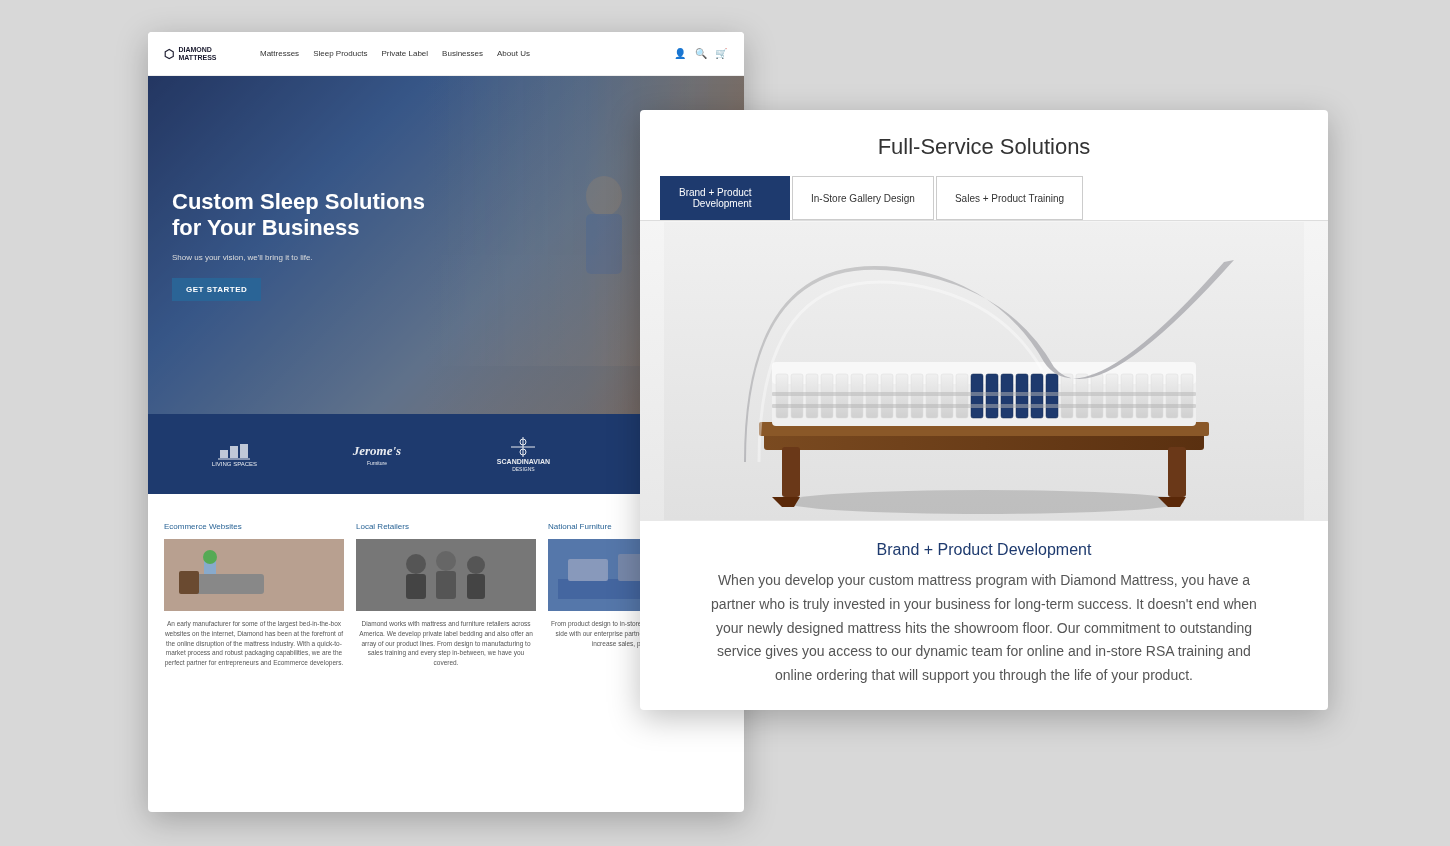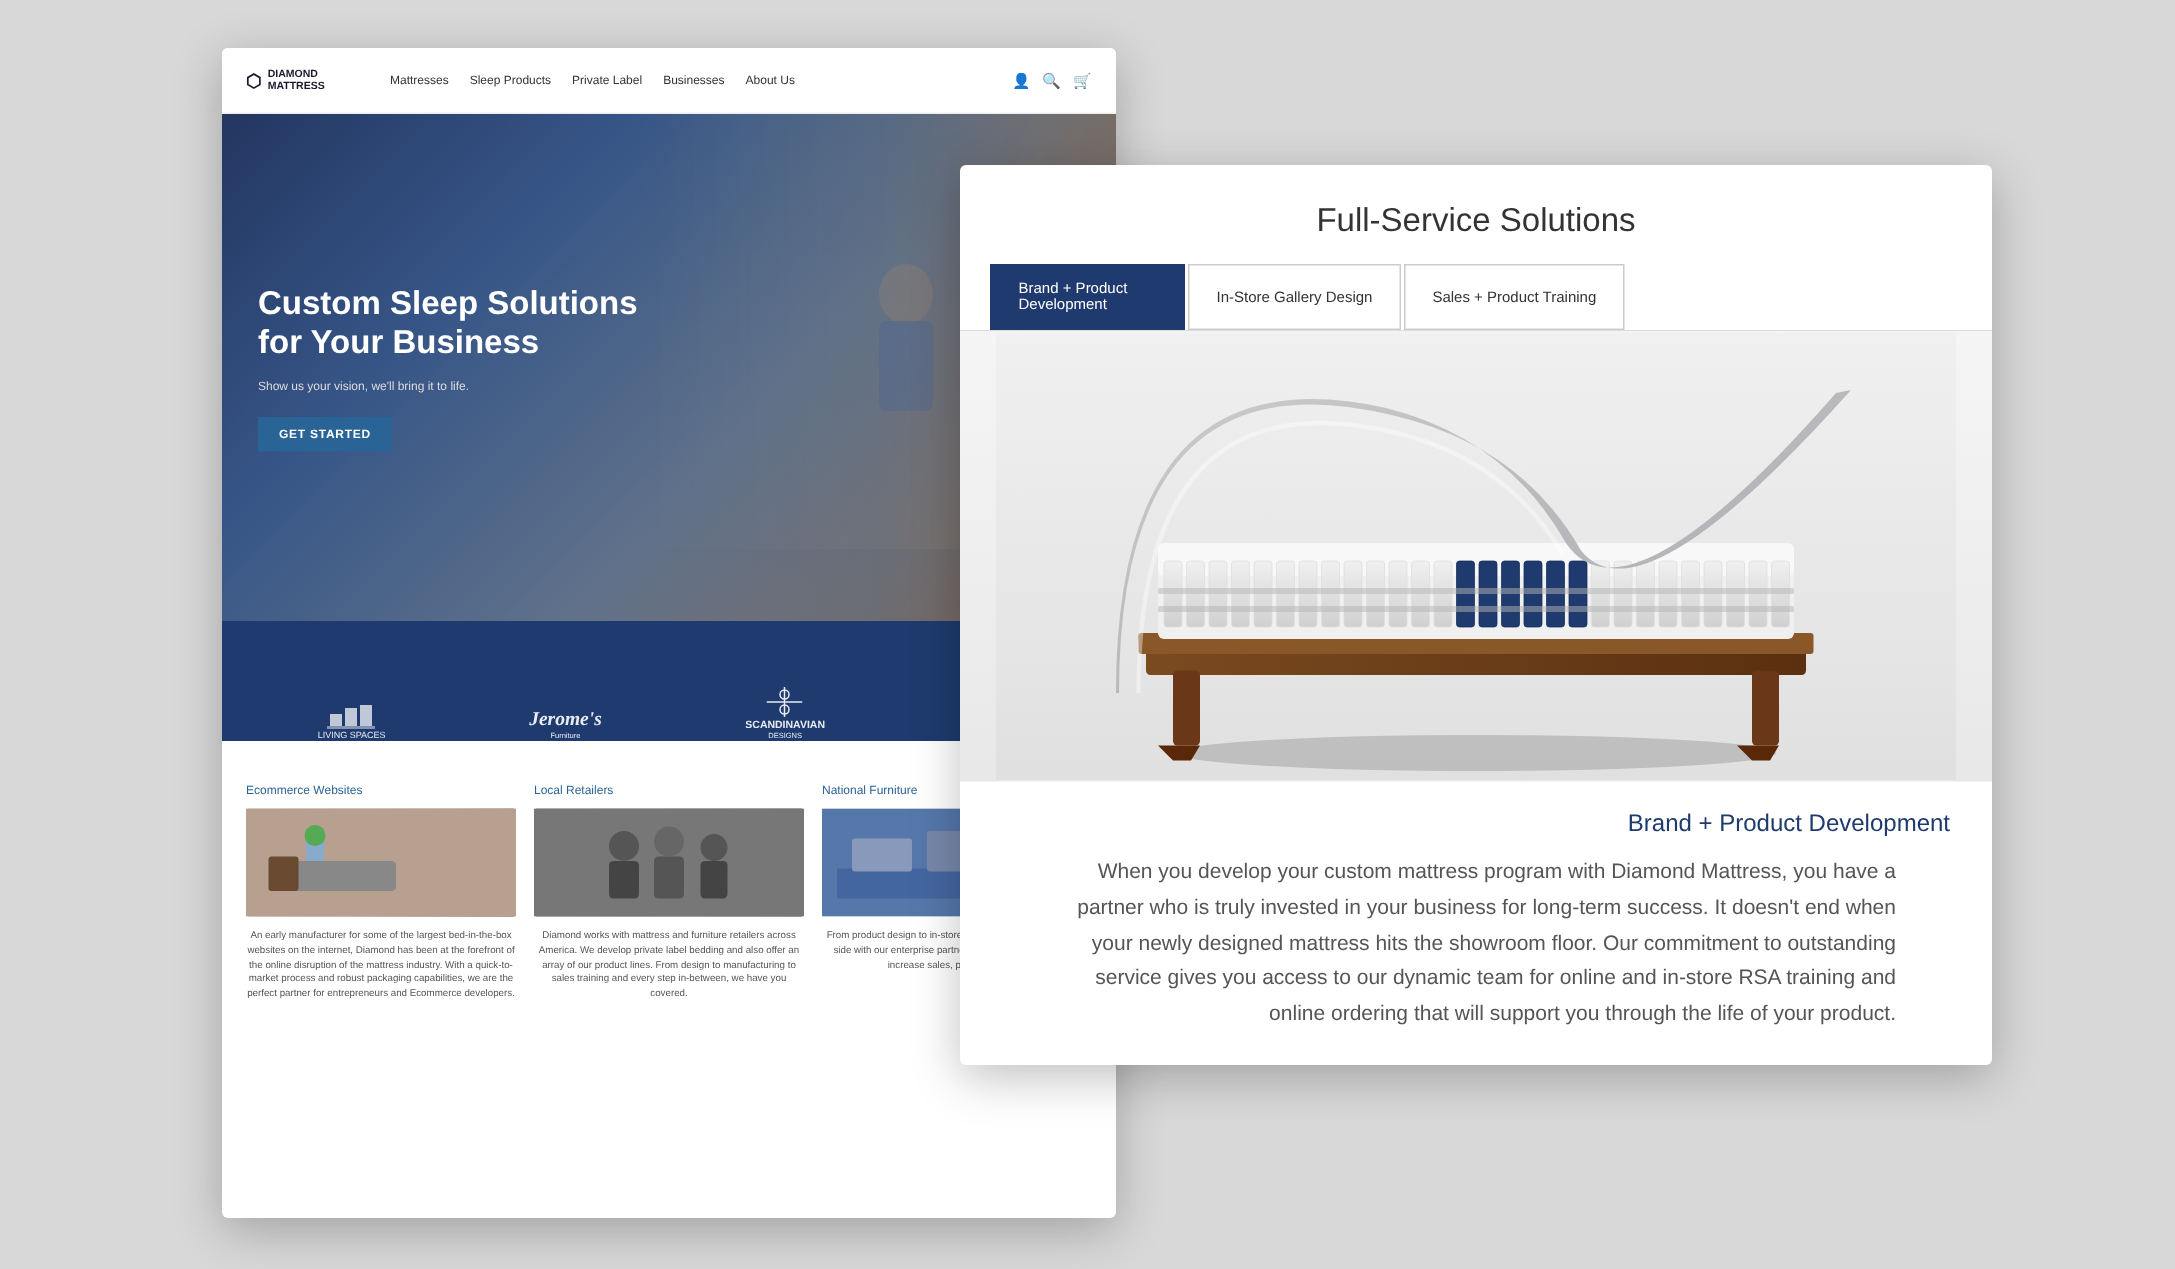--- a/index.html
+++ b/index.html
@@ -117,21 +117,21 @@
       right: 0; top: 0; bottom: 0;
       width: 320px;
       background: linear-gradient(90deg, transparent, rgba(80,100,120,0.3), rgba(120,100,80,0.5));
     }
 
     
     .partners-section {
       background: #1e3a6e;
       height: 80px;
       display: flex;
-      align-items: flex-end;
+      align-items: center;
       justify-content: space-around;
       padding: 0 16px;
     }
     .partner-logo {
       color: #fff;
       font-size: 7px;
       text-align: center;
       opacity: 0.9;
     }
     .partner-logo .logo-main {
@@ -222,21 +222,21 @@
       padding: 10px 18px;
       font-size: 10px;
       cursor: pointer;
       border: 1px solid #ccc;
       background: #fff;
       color: #333;
       margin-right: 2px;
       min-height: 44px;
       display: flex;
       align-items: center;
-      text-align: left;
+      text-align: right;
     }
     .tab.active {
       background: #1e3a6e;
       color: #fff;
       border-color: #1e3a6e;
     }
 
     
     .mattress-area {
       height: 300px;
@@ -244,21 +244,21 @@
       display: flex;
       align-items: center;
       justify-content: center;
       position: relative;
       overflow: hidden;
     }
 
     
     .product-desc {
       padding: 20px 28px;
-      text-align: right;
+      text-align: center;
     }
     .product-desc-title {
       font-size: 16px;
       color: #1e3a6e;
       margin-bottom: 10px;
       font-weight: normal;
     }
     .product-desc-text {
       font-size: 14px;
       color: #555;

